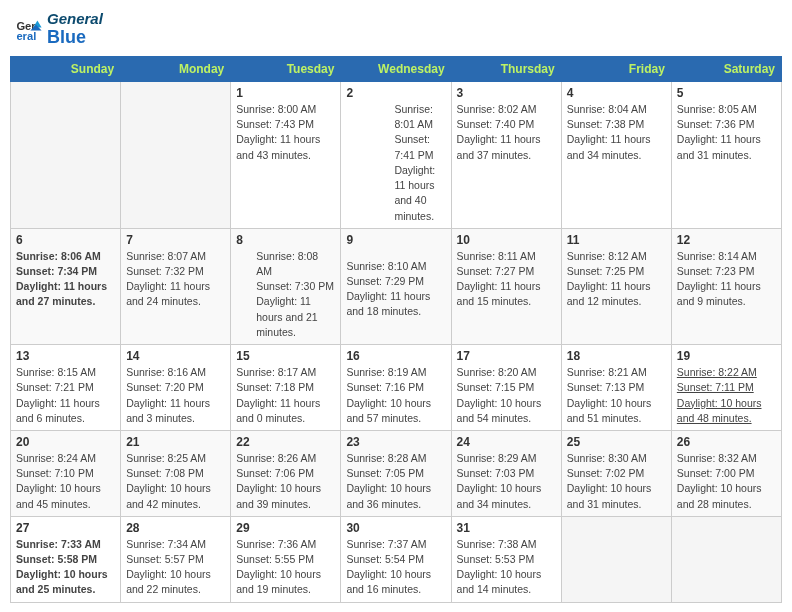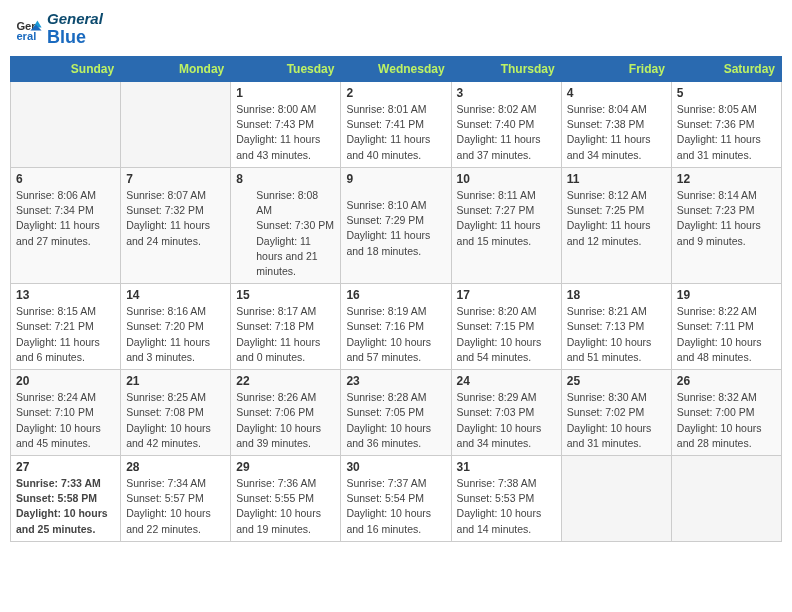--- a/index.html
+++ b/index.html
@@ -117,21 +117,21 @@
         <td class="empty"></td>
         <td class="empty"></td>
         <td>
           <div class="day-num">1</div>
           <div class="day-info" style="white-space: pre-line;">Sunrise: 8:00 AM
 Sunset: 7:43 PM
 Daylight: 11 hours and 43 minutes.</div>
         </td>
         <td>
           <div class="day-num">2</div>
-          <div class="day-info" style="white-space: pre-line;">Sunrise: 8:01 AM
+          <div class="day-info" style="white-space: pre-line; margin-left: 48px;">Sunrise: 8:01 AM
 Sunset: 7:41 PM
 Daylight: 11 hours and 40 minutes.</div>
         </td>
         <td>
           <div class="day-num">3</div>
           <div class="day-info" style="white-space: pre-line;">Sunrise: 8:02 AM
 Sunset: 7:40 PM
 Daylight: 11 hours and 37 minutes.</div>
         </td>
         <td>
@@ -143,21 +143,21 @@
         <td>
           <div class="day-num">5</div>
           <div class="day-info" style="white-space: pre-line;">Sunrise: 8:05 AM
 Sunset: 7:36 PM
 Daylight: 11 hours and 31 minutes.</div>
         </td>
       </tr>
       <tr class="row-alt">
         <td>
           <div class="day-num">6</div>
-          <div class="day-info" style="white-space: pre-line;">Sunrise: 8:06 AM
+          <div class="day-info" style="white-space: pre-line; font-weight: bold;">Sunrise: 8:06 AM
 Sunset: 7:34 PM
 Daylight: 11 hours and 27 minutes.</div>
         </td>
         <td>
           <div class="day-num">7</div>
           <div class="day-info" style="white-space: pre-line;">Sunrise: 8:07 AM
 Sunset: 7:32 PM
 Daylight: 11 hours and 24 minutes.</div>
         </td>
         <td>
@@ -223,21 +223,21 @@
 Daylight: 10 hours and 54 minutes.</div>
         </td>
         <td>
           <div class="day-num">18</div>
           <div class="day-info" style="white-space: pre-line;">Sunrise: 8:21 AM
 Sunset: 7:13 PM
 Daylight: 10 hours and 51 minutes.</div>
         </td>
         <td>
           <div class="day-num">19</div>
-          <div class="day-info" style="white-space: pre-line;">Sunrise: 8:22 AM
+          <div class="day-info" style="white-space: pre-line; text-decoration: underline;">Sunrise: 8:22 AM
 Sunset: 7:11 PM
 Daylight: 10 hours and 48 minutes.</div>
         </td>
       </tr>
       <tr class="row-alt">
         <td>
           <div class="day-num">20</div>
           <div class="day-info" style="white-space: pre-line;">Sunrise: 8:24 AM
 Sunset: 7:10 PM
 Daylight: 10 hours and 45 minutes.</div>

